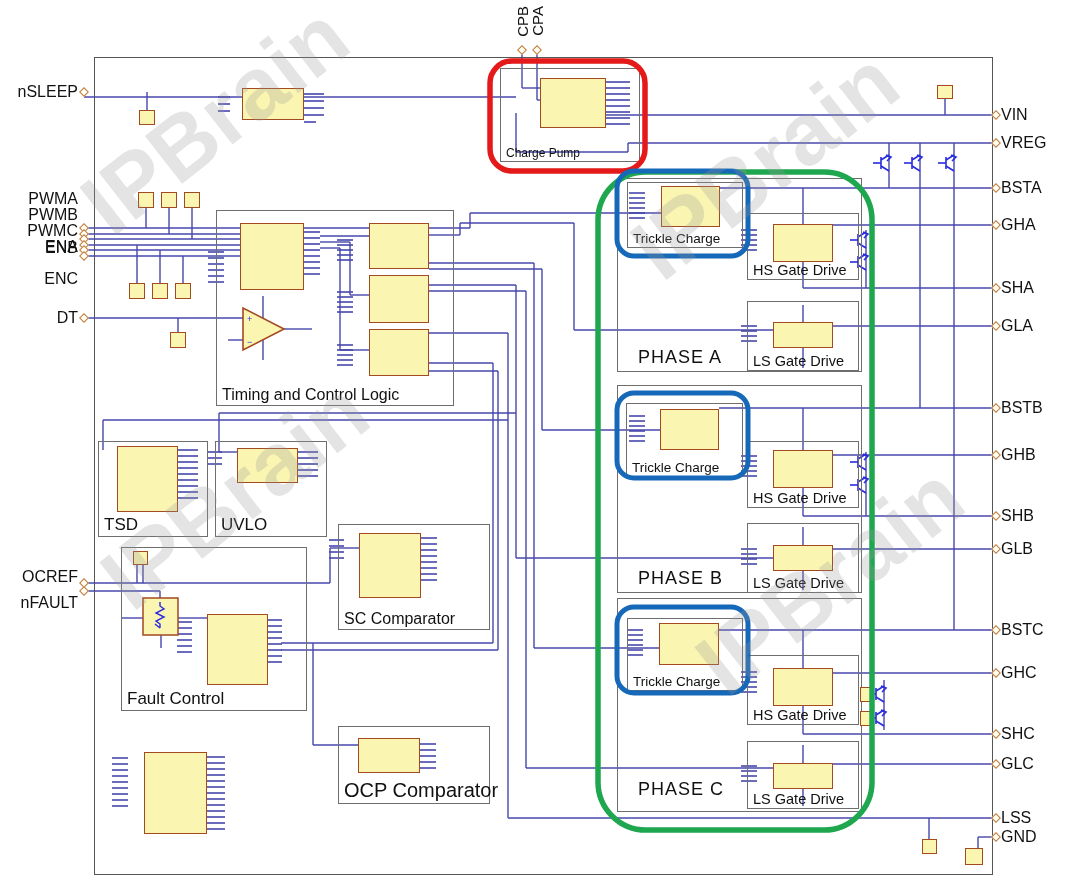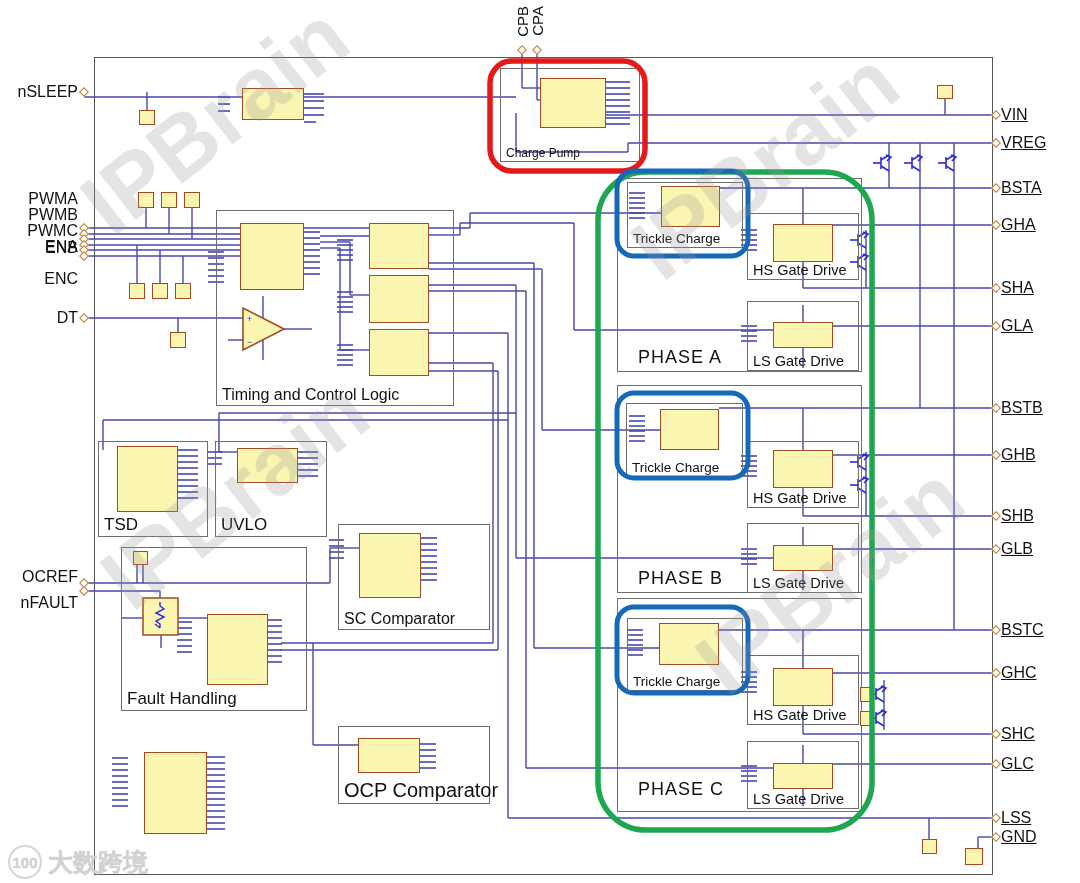--- a/index.html
+++ b/index.html
@@ -12,21 +12,21 @@
   #hl-layer{z-index:5;}
   #wm-layer{z-index:6;}
   .obox{position:absolute;border:1.6px solid #6e6e6e;background:transparent;box-sizing:border-box;}
   .obox .blabel{position:absolute;left:5px;bottom:1px;color:#111;white-space:nowrap;}
   .ic{position:absolute;background:#fbf5b2;border:1.6px solid #a34a21;box-sizing:border-box;}
   .sq{position:absolute;background:#fbf5b2;border:1.4px solid #a34a21;box-sizing:border-box;}
   .outer-border{position:absolute;left:94px;top:57px;width:899px;height:818px;
                 border:1.8px solid #555;box-sizing:border-box;z-index:0;}
   .pin-label{position:absolute;color:#111;font-size:16px;transform:translateY(-50%);white-space:nowrap;}
   .pin-left{text-align:right;width:78px;left:0;}
-  .pin-right{left:1001px;text-align:right;text-decoration:underline;}
+  .pin-right{left:1001px;text-align:right;}
   .pin-top{writing-mode:vertical-rl;transform:rotate(180deg);font-size:15px;}
   .diamond{position:absolute;width:7px;height:7px;background:#fffef2;border:1.3px solid #c0783a;
            transform:translate(-50%,-50%) rotate(45deg);box-sizing:border-box;z-index:4;}
   .ph-label{position:absolute;font-size:18px;letter-spacing:1px;color:#111;}
   .wm{position:absolute;color:#9a9a9a;opacity:0.26;font-size:88px;font-weight:bold;
       transform:translate(-50%,-50%) rotate(-38deg);white-space:nowrap;z-index:6;pointer-events:none;}
   .logo{position:absolute;left:8px;top:845px;z-index:7;color:#d2d2d2;font-weight:bold;
         font-size:25px;display:flex;align-items:center;gap:6px;pointer-events:none;
         text-shadow:0 0 1px #bdbdbd;}
   .logo .mark{font-size:27px;border:2px solid #d6d6d6;border-radius:50%;width:34px;height:34px;
@@ -389,21 +389,21 @@
       <div class="obox" style="left: 216px; top: 210px; width: 238px; height: 196px;">
         <span class="blabel" style="font-size: 16px;">Timing and Control Logic</span>
       </div>
       <div class="obox" style="left: 98px; top: 441px; width: 110px; height: 96px;">
         <span class="blabel" style="font-size: 17px;">TSD</span>
       </div>
       <div class="obox" style="left: 215px; top: 441px; width: 112px; height: 96px;">
         <span class="blabel" style="font-size: 17px;">UVLO</span>
       </div>
       <div class="obox" style="left: 121px; top: 547px; width: 186px; height: 164px;">
-        <span class="blabel" style="font-size: 17px;">Fault Handling</span>
+        <span class="blabel" style="font-size: 17px;">Fault Control</span>
       </div>
       <div class="obox" style="left: 338px; top: 524px; width: 152px; height: 106px;">
         <span class="blabel" style="font-size: 16px;">SC Comparator</span>
       </div>
       <div class="obox" style="left: 338px; top: 726px; width: 152px; height: 78px;">
         <span class="blabel" style="font-size: 20px;">OCP Comparator</span>
       </div>
       <div class="obox" style="left: 617px; top: 178px; width: 245px; height: 194px;"></div>
       <div class="obox" style="left: 627px; top: 182px; width: 116px; height: 66px;">
         <span class="blabel" style="font-size: 13.5px;">Trickle Charge</span>
@@ -484,24 +484,20 @@
     <rect x="617" y="607" width="131" height="86" rx="17" fill="none" stroke="#1668b8" stroke-width="5"></rect>
   </svg>
 
   <div id="wm-layer">
     <div class="wm" style="left:215px;top:120px">IPBrain</div>
     <div class="wm" style="left:765px;top:165px">IPBrain</div>
     <div class="wm" style="left:235px;top:495px">IPBrain</div>
     <div class="wm" style="left:830px;top:580px">IPBrain</div>
   </div>
 
-  <div class="logo">
-    <span class="mark">100</span>
-    <span>大数跨境</span>
-  </div>
 <div class="pin-label pin-left" style="top: 92px;">nSLEEP</div>
     <div class="diamond" style="left: 84px; top: 92px;"></div>
     <div class="pin-label pin-left" style="top: 199px;">PWMA</div>
     <div class="diamond" style="left: 84px; top: 228px;"></div>
     <div class="pin-label pin-left" style="top: 215px;">PWMB</div>
     <div class="diamond" style="left: 84px; top: 234px;"></div>
     <div class="pin-label pin-left" style="top: 231px;">PWMC</div>
     <div class="diamond" style="left: 84px; top: 239px;"></div>
     <div class="pin-label pin-left" style="top: 247px;">ENA</div>
     <div class="diamond" style="left: 84px; top: 245px;"></div>

